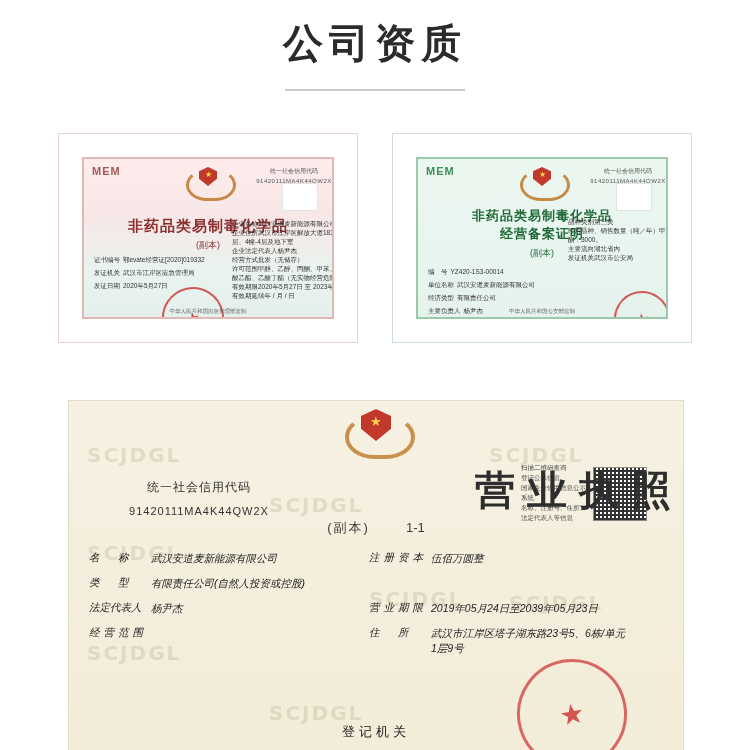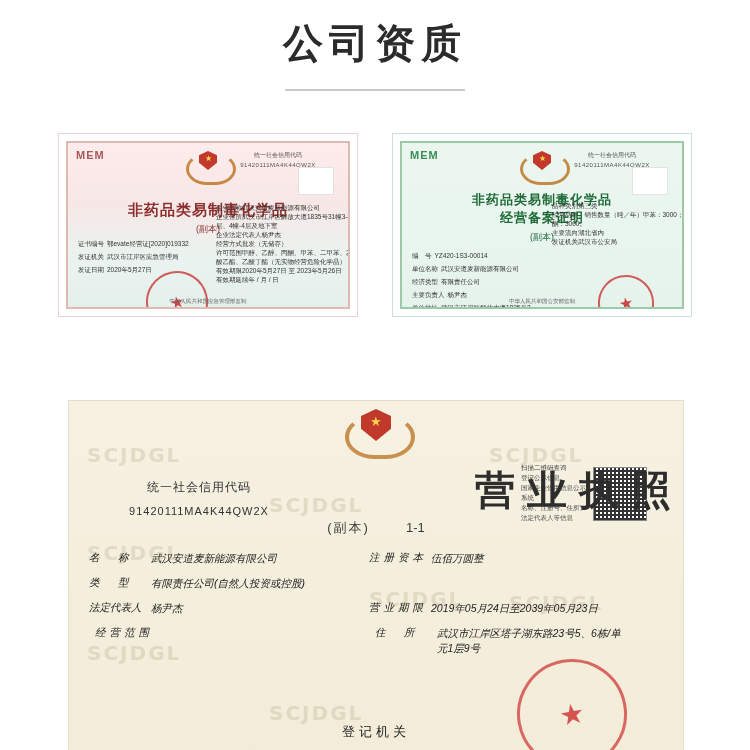--- a/index.html
+++ b/index.html
@@ -24,25 +24,25 @@
   }
 
   
   .top-row{
     display:flex;
     justify-content:center;
     gap:34px;
     margin-top:42px;
   }
   .cert{
-    width:300px;height:184px;
+    width:300px;height:210px;
     position:relative;
     box-sizing:border-box;
     border:1px solid #d9cfc9;
-    padding:7px;
+    padding:23px;
     background:#fff;
   }
   .cert-inner{
     width:100%;height:100%;
     box-sizing:border-box;
     position:relative;
     overflow:hidden;
   }
   
   .cert-a .cert-inner{
@@ -381,21 +381,21 @@
       <div class="lf-left">
           <span class="lf-lb" style="letter-spacing:0;">法定代表人</span>
           <span class="lf-vl">杨尹杰</span>
         </div>
       <div class="lf-right">
           <span class="lf-lb">营业期限</span>
           <span class="lf-vl">2019年05月24日至2039年05月23日</span>
         </div>
     </div>
     <div class="lf-row lf-scope">
-      <div class="lf-left" style="width:280px;align-items:flex-start;margin-left:6px;">
+      <div class="lf-left" style="width:280px;align-items:flex-start;">
           <span class="lf-lb">经营范围</span>
         </div>
       <div class="lf-right" style="align-items:flex-start;">
           <span class="lf-lb" style="font-size:10.5px;">住　所</span>
           <span class="lf-vl" style="font-size:10.5px;line-height:15px;">武汉市江岸区塔子湖东路23号5、6栋/单元1层9号</span>
         </div>
     </div>
   </div>
 
   <div class="lic-seal">

